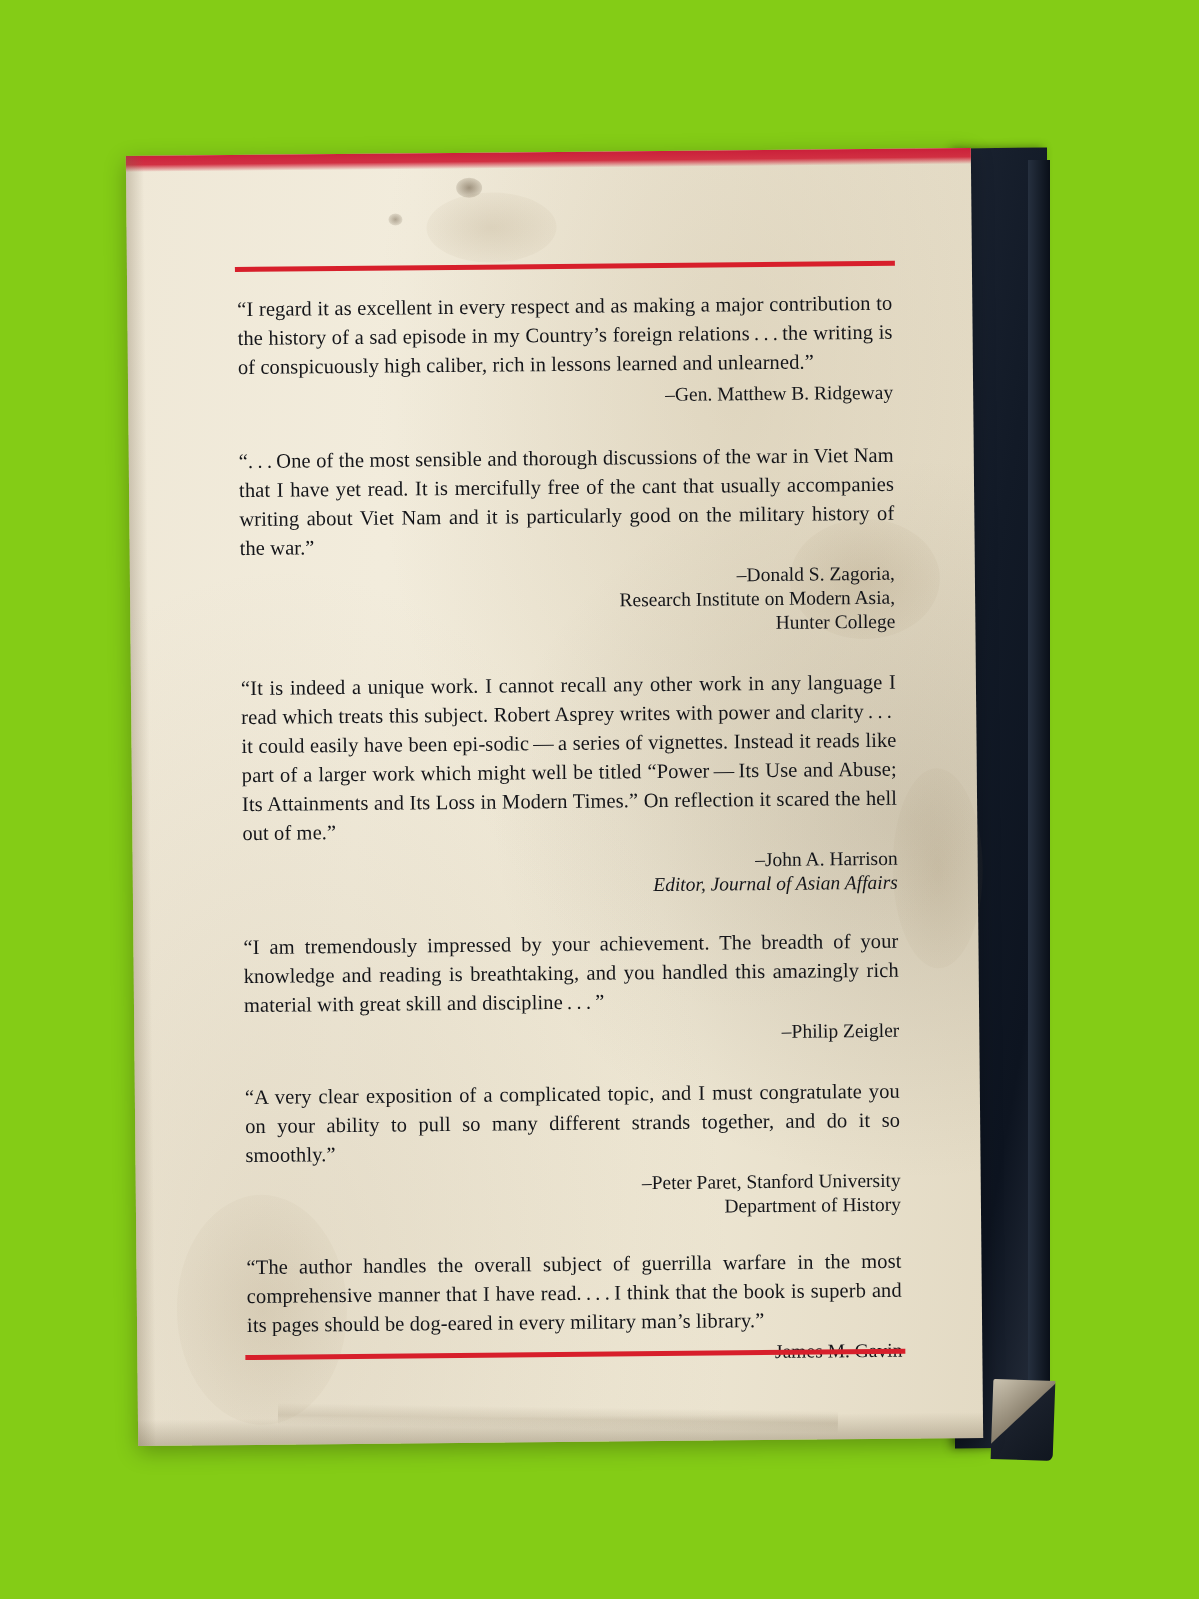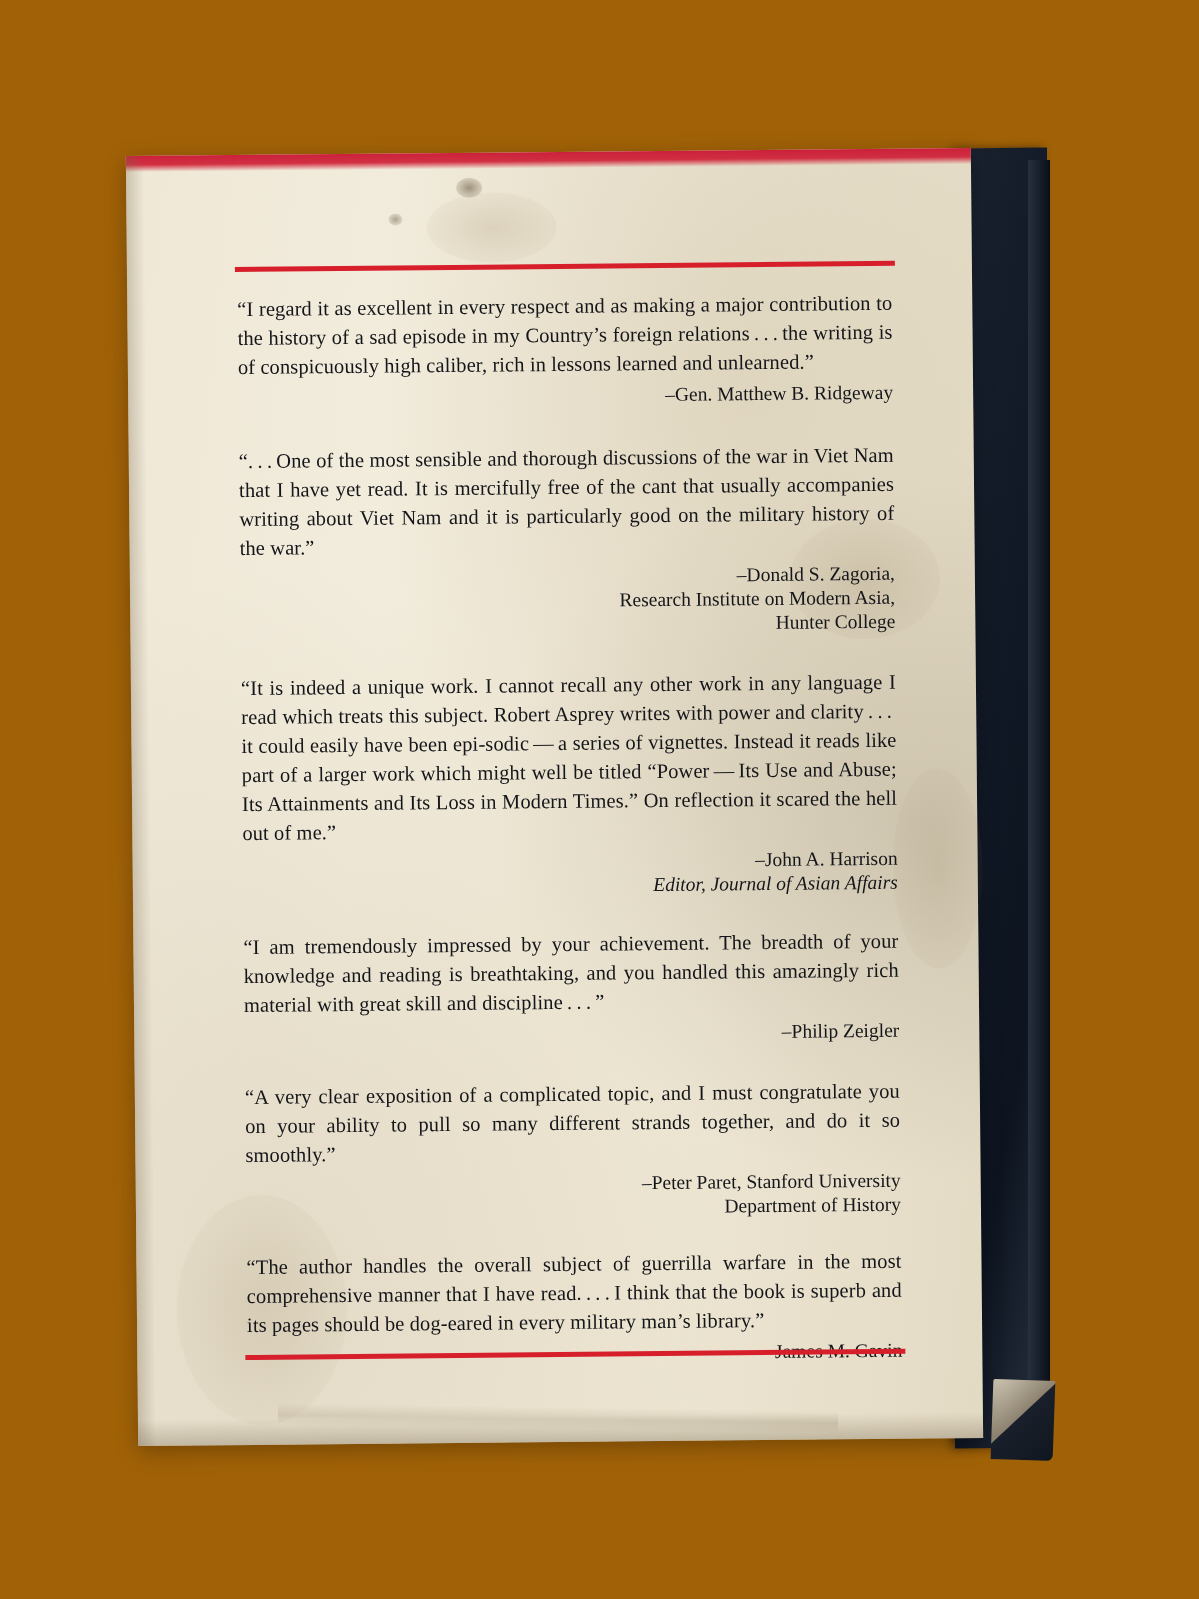--- a/index.html
+++ b/index.html
@@ -14,21 +14,21 @@
     font-family: "Liberation Serif", serif;
     overflow: hidden;
   }
 
   
   #photo-stage {
     position: absolute;
     left: 0; top: 0;
     width: 1199px;
     height: 1599px;
-    background: #a16207;
+    background: #84cc16;
   }
 
   
   #book-spine {
     position: absolute;
     left: 955px;
     top: 148px;
     width: 92px;
     height: 1300px;
     background: linear-gradient(100deg, #1b2331 0%, #121a27 35%, #0d1420 70%, #2a3240 100%);

